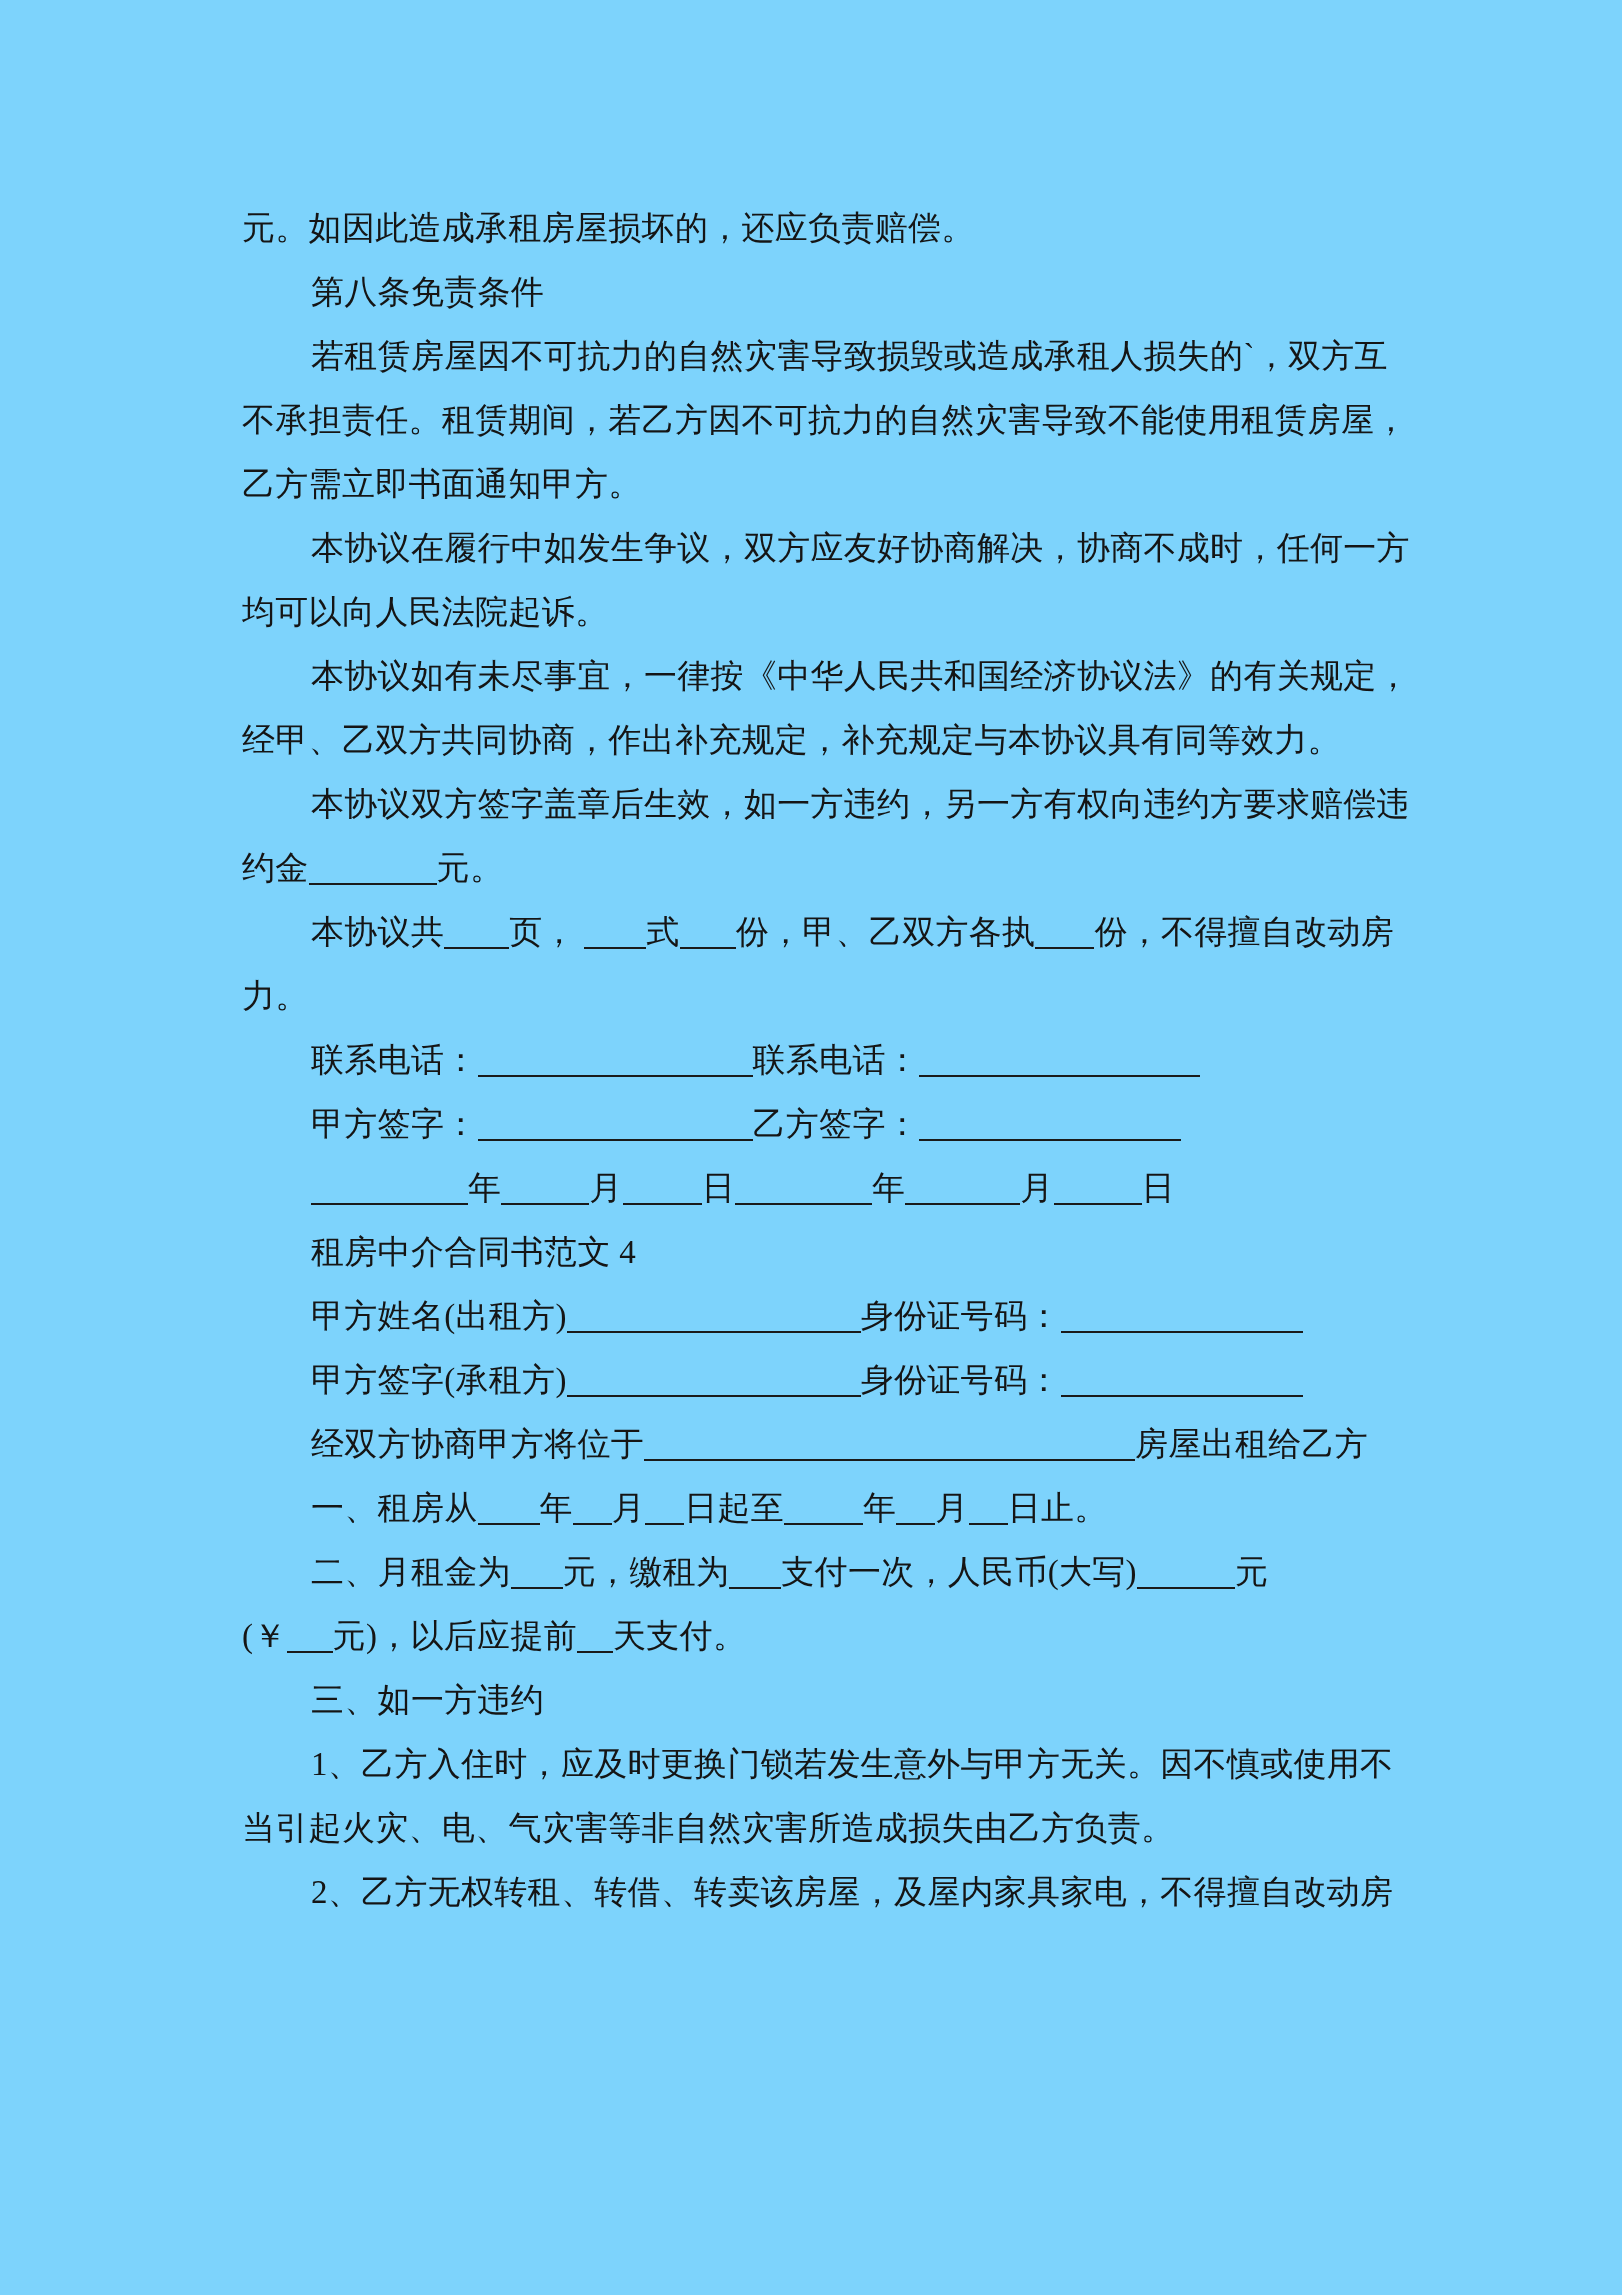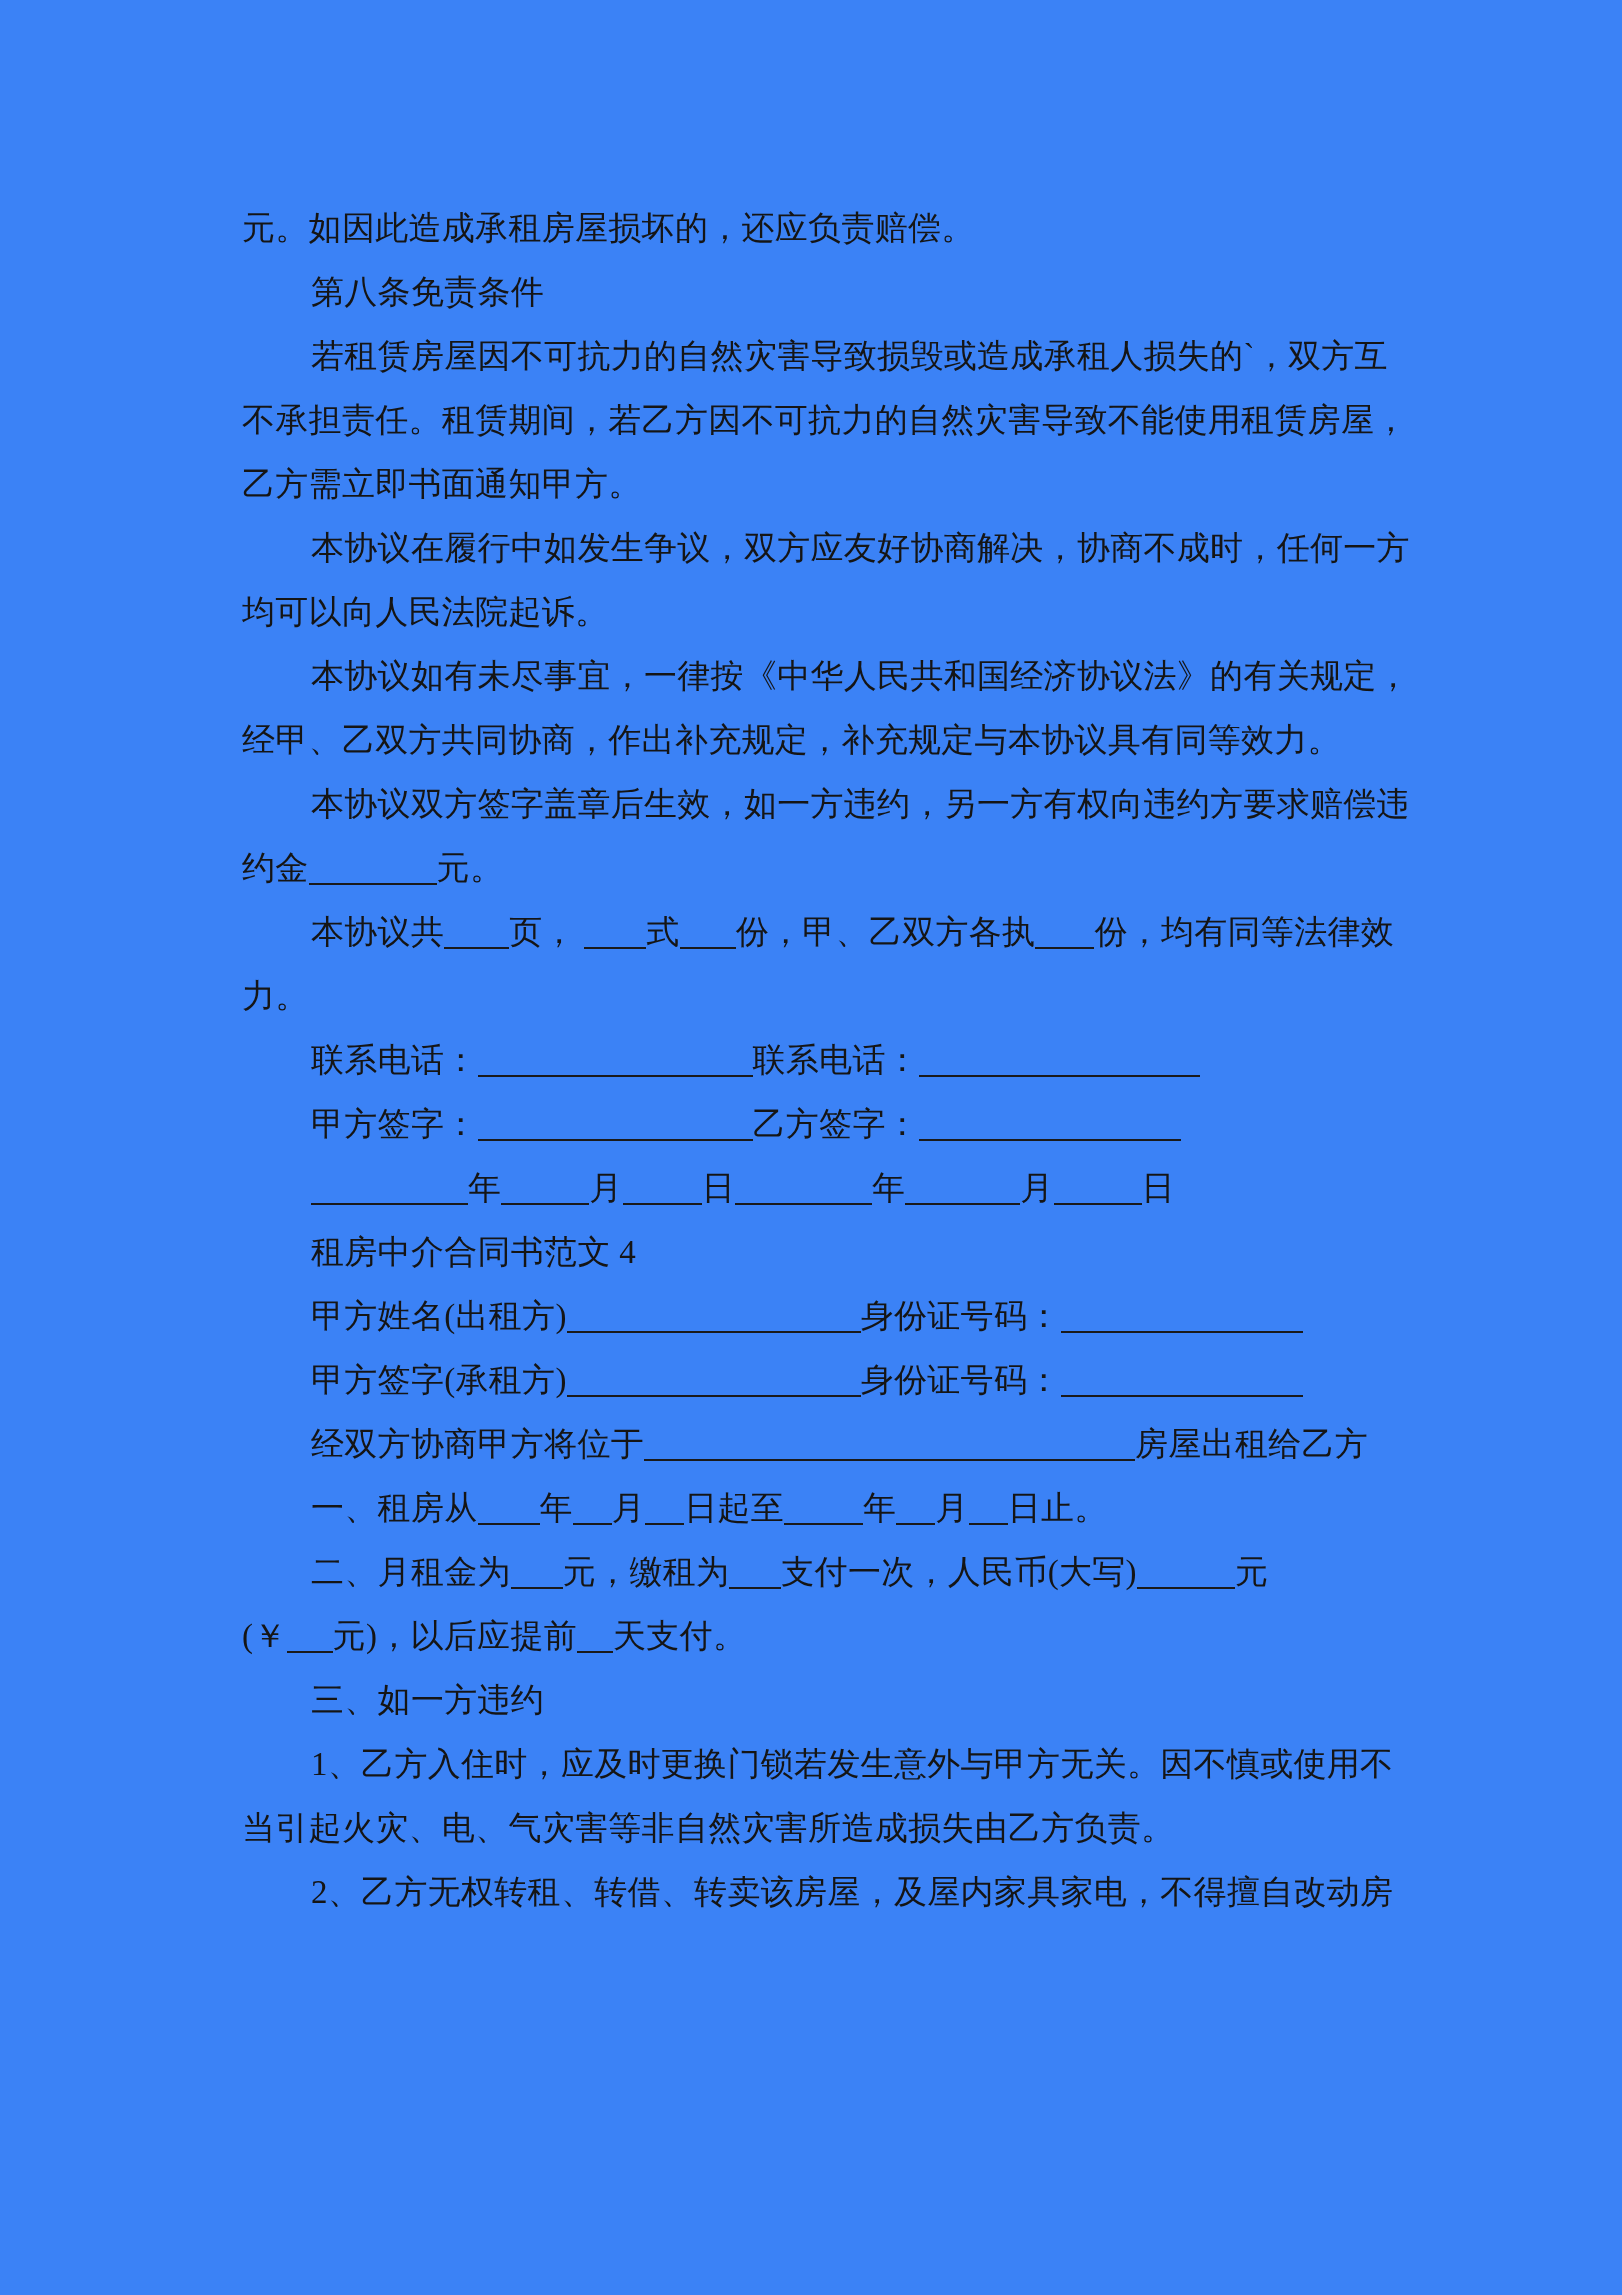--- a/index.html
+++ b/index.html
@@ -4,21 +4,21 @@
 <style>
   html, body {
     margin: 0;
     padding: 0;
     background: #ffffff;
   }
   .page {
     position: relative;
     width: 1623px;
     height: 2295px;
-    background: #3b82f6;
+    background: #7dd3fc;
     font-family: "Liberation Serif", "DejaVu Serif", serif;
     color: #151515;
     overflow: hidden;
   }
   .doc {
     position: absolute;
     left: 242px;
     top: 196px;
     width: 1152px;
   }
@@ -51,21 +51,21 @@
       <div class="line indent"><span class="txt">第八条免责条件</span></div>
       <div class="line indent"><span class="txt">若租赁房屋因不可抗力的自然灾害导致损毁或造成承租人损失的`，双方互</span></div>
       <div class="line"><span class="txt">不承担责任。租赁期间，若乙方因不可抗力的自然灾害导致不能使用租赁房屋，</span></div>
       <div class="line"><span class="txt">乙方需立即书面通知甲方。</span></div>
       <div class="line indent"><span class="txt">本协议在履行中如发生争议，双方应友好协商解决，协商不成时，任何一方</span></div>
       <div class="line"><span class="txt">均可以向人民法院起诉。</span></div>
       <div class="line indent"><span class="txt">本协议如有未尽事宜，一律按《中华人民共和国经济协议法》的有关规定，</span></div>
       <div class="line"><span class="txt">经甲、乙双方共同协商，作出补充规定，补充规定与本协议具有同等效力。</span></div>
       <div class="line indent"><span class="txt">本协议双方签字盖章后生效，如一方违约，另一方有权向违约方要求赔偿违</span></div>
       <div class="line"><span class="txt">约金</span><span class="blank" style="width: 128px;"></span><span class="txt">元。</span></div>
-      <div class="line indent"><span class="txt">本协议共</span><span class="blank" style="width: 65px;"></span><span class="txt">页， </span><span class="blank" style="width: 62px;"></span><span class="txt">式</span><span class="blank" style="width: 56px;"></span><span class="txt">份，甲、乙双方各执</span><span class="blank" style="width: 59px;"></span><span class="txt">份，均有同等法律效</span></div>
+      <div class="line indent"><span class="txt">本协议共</span><span class="blank" style="width: 65px;"></span><span class="txt">页， </span><span class="blank" style="width: 62px;"></span><span class="txt">式</span><span class="blank" style="width: 56px;"></span><span class="txt">份，甲、乙双方各执</span><span class="blank" style="width: 59px;"></span><span class="txt">份，不得擅自改动房</span></div>
       <div class="line"><span class="txt">力。</span></div>
       <div class="line indent"><span class="txt">联系电话：</span><span class="blank" style="width: 275px;"></span><span class="txt">联系电话：</span><span class="blank" style="width: 281px;"></span></div>
       <div class="line indent"><span class="txt">甲方签字：</span><span class="blank" style="width: 275px;"></span><span class="txt">乙方签字：</span><span class="blank" style="width: 262px;"></span></div>
       <div class="line indent"><span class="blank" style="width: 157px;"></span><span class="txt">年</span><span class="blank" style="width: 88px;"></span><span class="txt">月</span><span class="blank" style="width: 79px;"></span><span class="txt">日</span><span class="blank" style="width: 137px;"></span><span class="txt">年</span><span class="blank" style="width: 115px;"></span><span class="txt">月</span><span class="blank" style="width: 88px;"></span><span class="txt">日</span></div>
       <div class="line indent"><span class="txt">租房中介合同书范文 4</span></div>
       <div class="line indent"><span class="txt">甲方姓名(出租方)</span><span class="blank" style="width: 294px;"></span><span class="txt">身份证号码：</span><span class="blank" style="width: 242px;"></span></div>
       <div class="line indent"><span class="txt">甲方签字(承租方)</span><span class="blank" style="width: 294px;"></span><span class="txt">身份证号码：</span><span class="blank" style="width: 242px;"></span></div>
       <div class="line indent"><span class="txt">经双方协商甲方将位于</span><span class="blank" style="width: 491px;"></span><span class="txt">房屋出租给乙方</span></div>
       <div class="line indent"><span class="txt">一、租房从</span><span class="blank" style="width: 62px;"></span><span class="txt">年</span><span class="blank" style="width: 39px;"></span><span class="txt">月</span><span class="blank" style="width: 39px;"></span><span class="txt">日起至</span><span class="blank" style="width: 79px;"></span><span class="txt">年</span><span class="blank" style="width: 39px;"></span><span class="txt">月</span><span class="blank" style="width: 39px;"></span><span class="txt">日止。</span></div>
       <div class="line indent"><span class="txt">二、月租金为</span><span class="blank" style="width: 52px;"></span><span class="txt">元，缴租为</span><span class="blank" style="width: 52px;"></span><span class="txt">支付一次，人民币(大写)</span><span class="blank" style="width: 98px;"></span><span class="txt">元</span></div>

